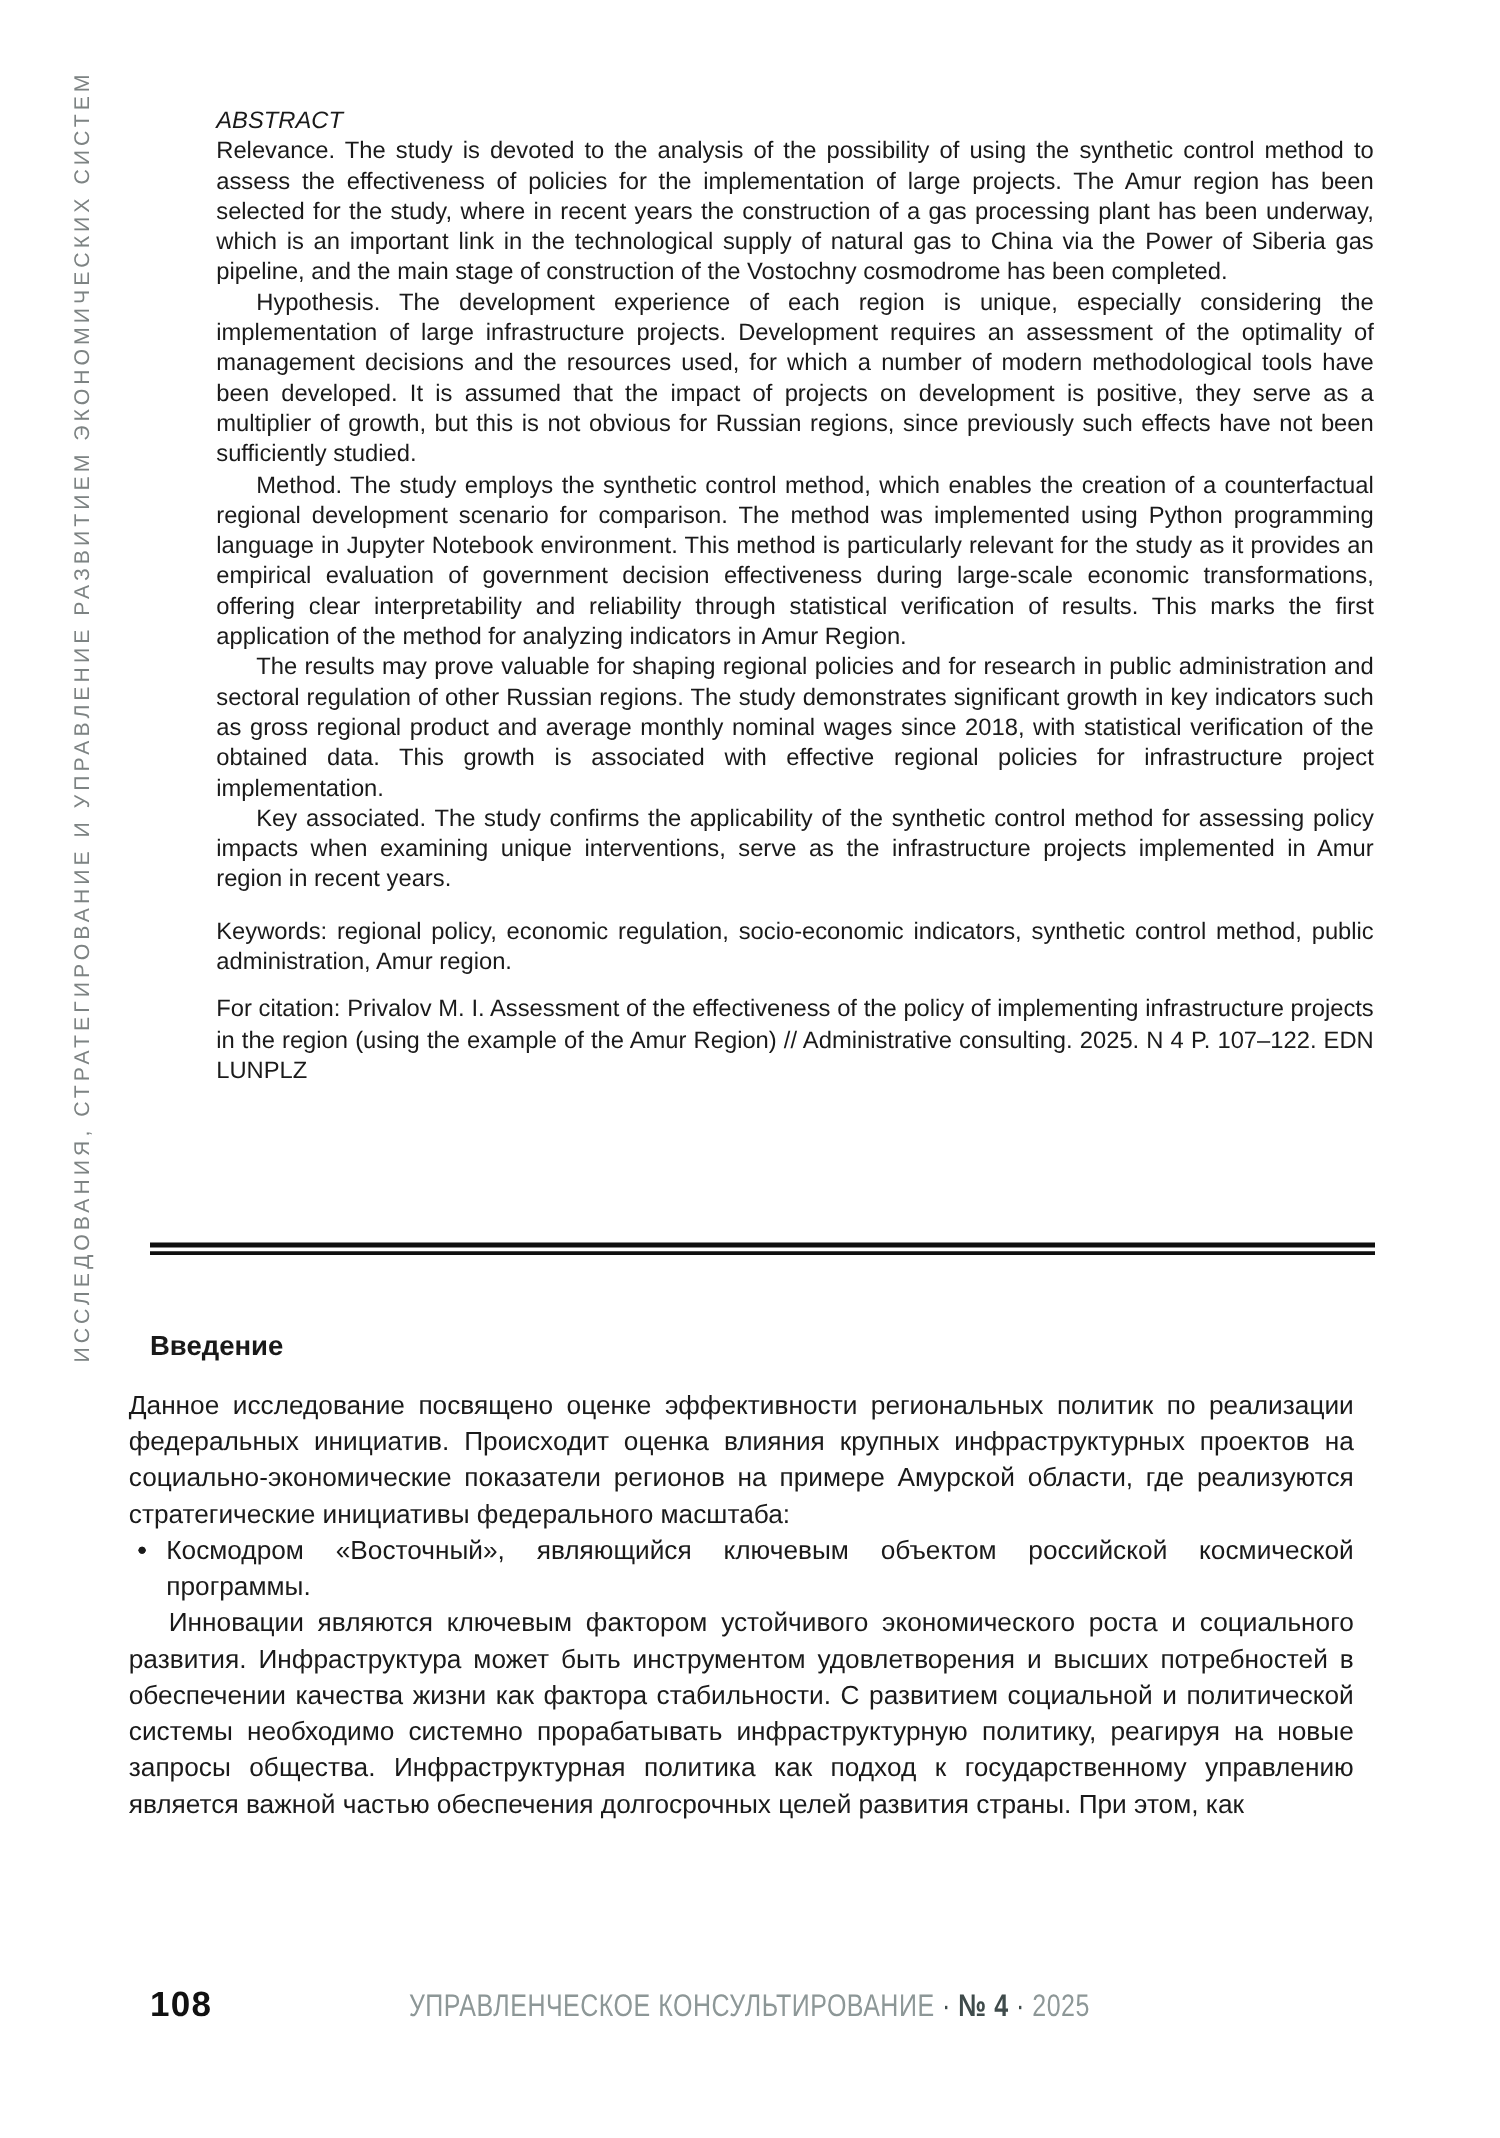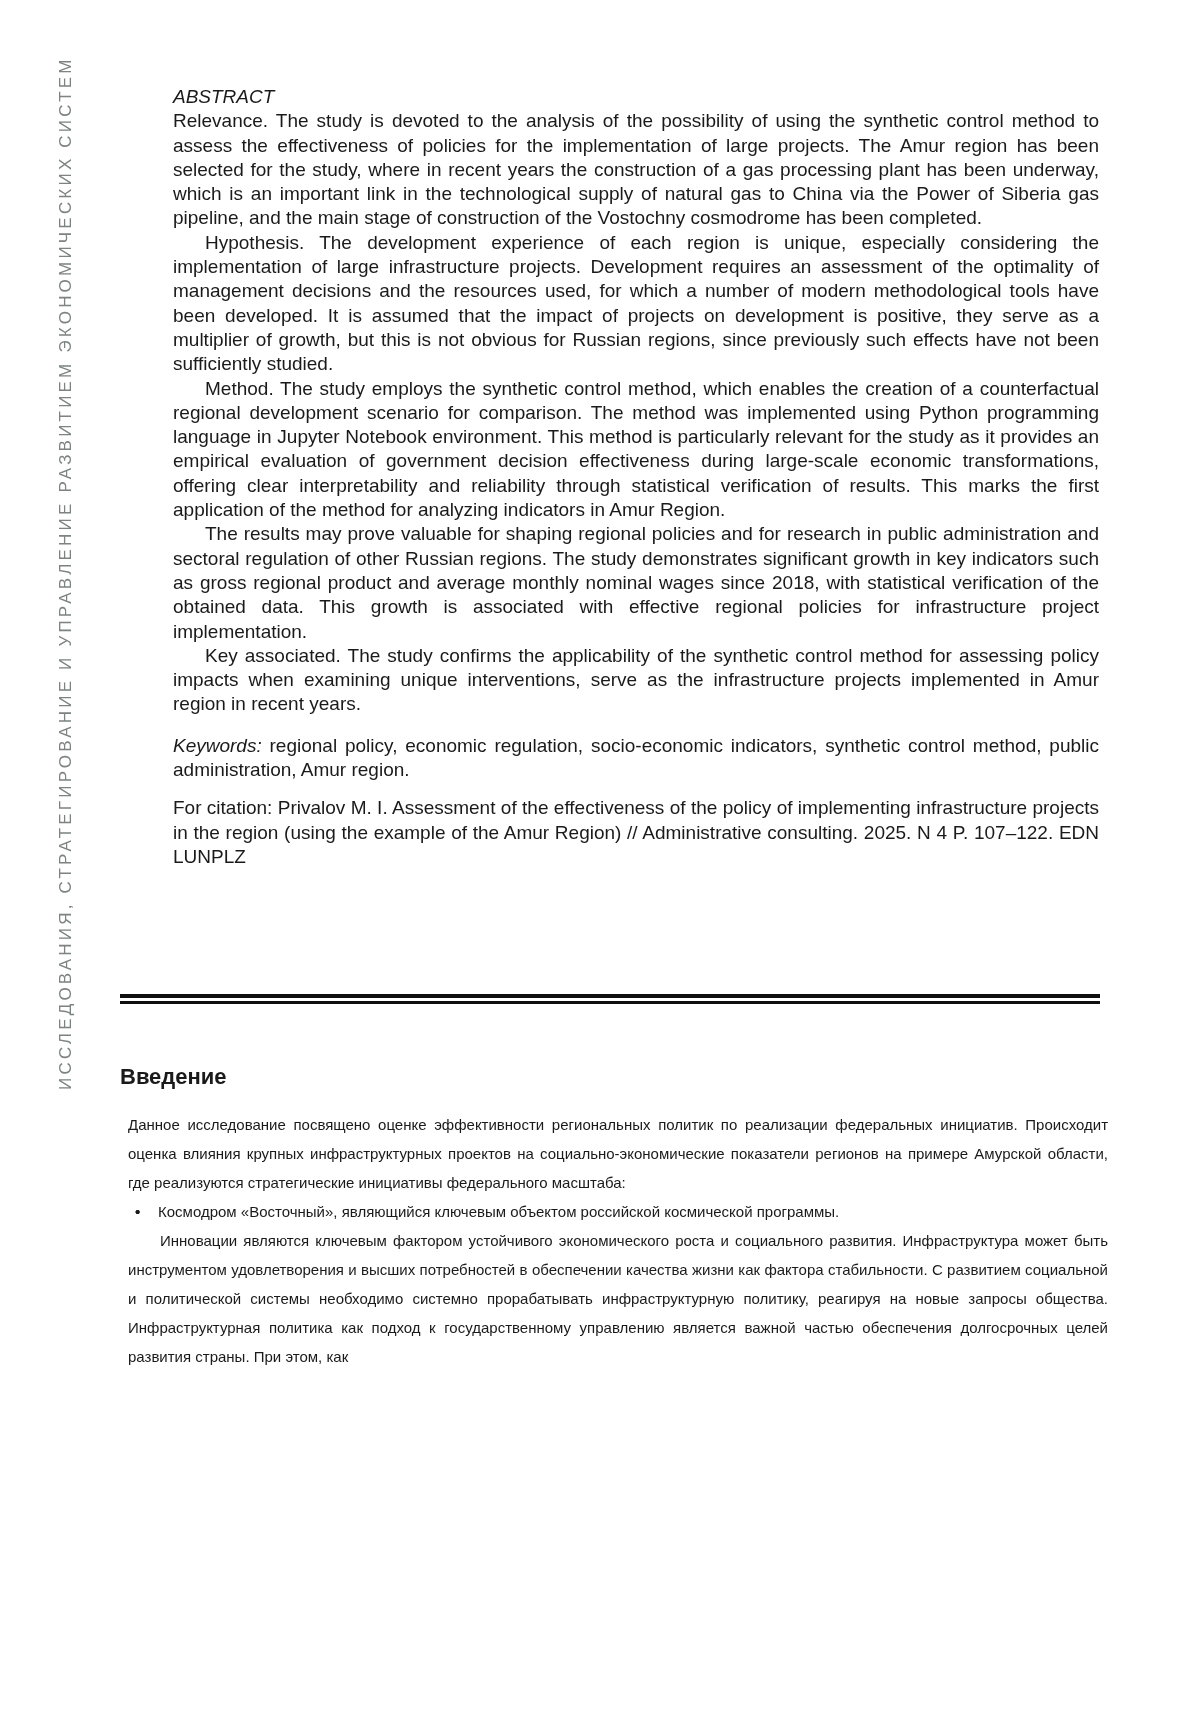--- a/index.html
+++ b/index.html
@@ -29,43 +29,43 @@
   .abstract{
     position:absolute;
     left:173px;top:85px;width:926px;
     font-size:19px;line-height:24.3px;
     text-align:justify;
   }
   .abstract .abs-heading{font-style:italic;}
   .abs-p{margin:0;}
   .abs-p.ind{text-indent:32px;}
   .bold{font-weight:normal;}
-  .ital{font-style:italic;}
+  .ital{}
   .keywords{margin-top:17px;}
   .citation{margin-top:14px;}
 
   
   .double-rule{
     position:absolute;
     left:120px;top:994px;width:980px;
     height:3px;
     border-top:4px solid #0f0f0f;
     border-bottom:3px solid #0f0f0f;
   }
 
   
   .intro-heading{
     position:absolute;
     left:120px;top:1064px;
     font-size:22px;font-weight:bold;text-align:center;
   }
   .russian{
     position:absolute;
-    left:128px;top:1110px;width:980px;
-    font-size:15px;line-height:29px;
+    left:103px;top:1110px;width:980px;
+    font-size:21px;line-height:29px;
     text-align:justify;
   }
   .ru-p{margin:0;}
   .ru-p.ind{text-indent:32px;}
   .bullet-item{
     position:relative;
     padding-left:30px;
     margin:0;
   }
   .bullet-dot{
@@ -134,14 +134,26 @@
       <span class="bullet-dot">•</span>
     </div>
     <div class="bullet-item">
       <span class="bullet-dot">•</span>
       <span>Космодром «Восточный», являющийся ключевым объектом российской космической программы.</span>
     </div>
 
     <p class="ru-p ind">Инновации являются ключевым фактором устойчивого экономического роста и социального развития. Инфраструктура может быть инструментом удовлетворения и высших потребностей в обеспечении качества жизни как фактора стабильности. С развитием социальной и политической системы необходимо системно прорабатывать инфраструктурную политику, реагируя на новые запросы общества. Инфраструктурная политика как подход к государственному управлению является важной частью обеспечения долгосрочных целей развития страны. При этом, как</p>
   </div>
 
+  <div class="footer">
+    <div class="page-number">108</div>
+    <div class="journal-line-wrap">
+      <span class="journal-line">
+        <span>УПРАВЛЕНЧЕСКОЕ КОНСУЛЬТИРОВАНИЕ</span>
+        <span class="dark">·</span>
+        <span class="issue">№ 4</span>
+        <span class="dark">·</span>
+        <span>2025</span>
+      </span>
+    </div>
+  </div>
 
 </div>
 
 </body></html>

